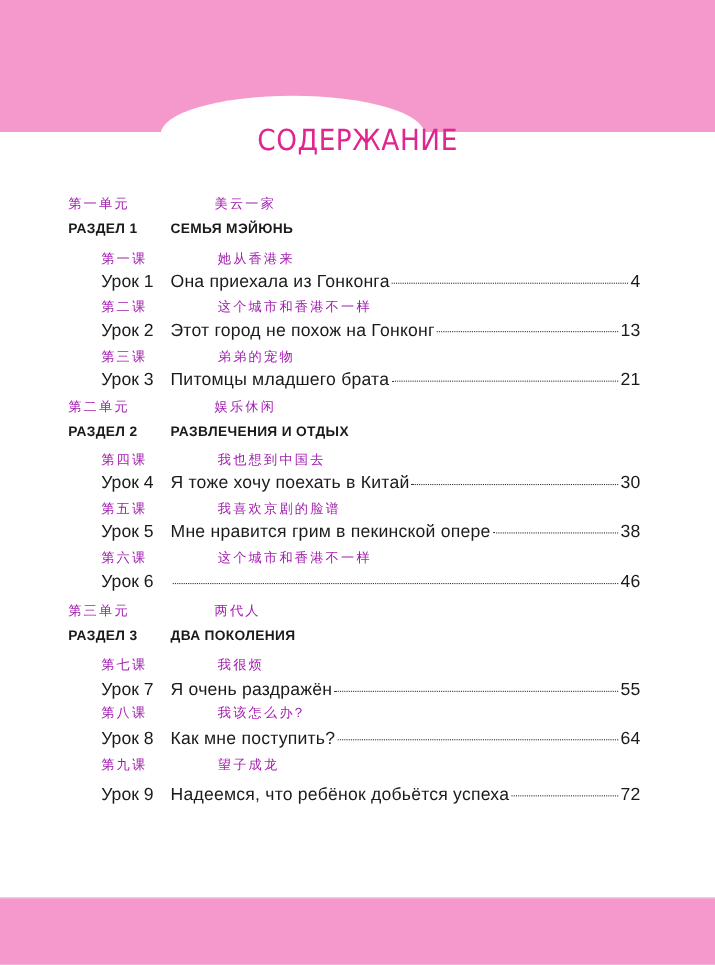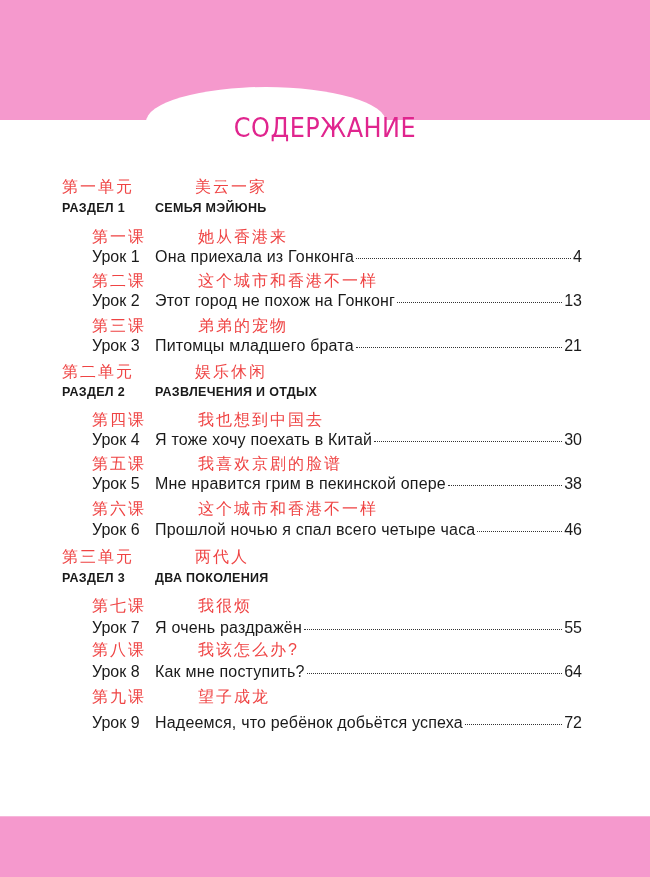--- a/index.html
+++ b/index.html
@@ -22,21 +22,21 @@
     background: #f599cd;
     border-top: 1px solid #f7b6da;
   }
   .title {
     position: absolute; left: 0; width: 650px; top: 114px; text-align: center;
     font-family: "DejaVu Sans", sans-serif; font-size: 24px; letter-spacing: 0.5px;
     color: #e0258e; font-weight: normal;
     transform: scaleY(1.1);
   }
   .row { position: absolute; white-space: nowrap; }
-  .cn { font-family: Liberation Sans, sans-serif; font-size: 16px; color: #ef4444; letter-spacing: 2px; }
+  .cn { font-family: Liberation Sans, sans-serif; font-size: 12px; color: #a21caf; letter-spacing: 2px; }
   .unit-cn { left: 62px; }
   .unit-ru { left: 62px; font-weight: bold; font-size: 12.5px; letter-spacing: 0.3px; }
   .lesson-cn { left: 92px; }
   .lesson-ru { left: 92px; font-size: 16px; width: 490px; display: flex; align-items: baseline; }
   .col2-cn { position: absolute; left: 93px; margin-left: 40px; }
   .unit-cn .col2-cn { left: 93px; }
   .lesson-cn .col2-cn { left: 66px; }
   .unit-ru .col2 { position: absolute; left: 93px; }
   .lesson-ru .lbl { width: 63px; flex: none; }
   .lesson-ru .ttl { flex: none; letter-spacing: 0.2px; }
@@ -125,21 +125,20 @@
   <span class="dots"></span>
   <span class="pg">38</span>
 </div>
 
 <div class="row cn lesson-cn" style="top:499px">
   <span>第六课</span>
   <span class="col2-cn">这个城市和香港不一样</span>
 </div>
 <div class="row lesson-ru" style="top:521px">
   <span class="lbl">Урок 6</span>
-  <span class="ttl">Прошлой ночью я спал всего четыре часа</span>
   <span class="dots"></span>
   <span class="pg">46</span>
 </div>
 
 <div class="row cn unit-cn" style="top:547px">
   <span>第三单元</span>
   <span class="col2-cn">两代人</span>
 </div>
 <div class="row unit-ru" style="top:571px">
   <span>РАЗДЕЛ 3</span>

